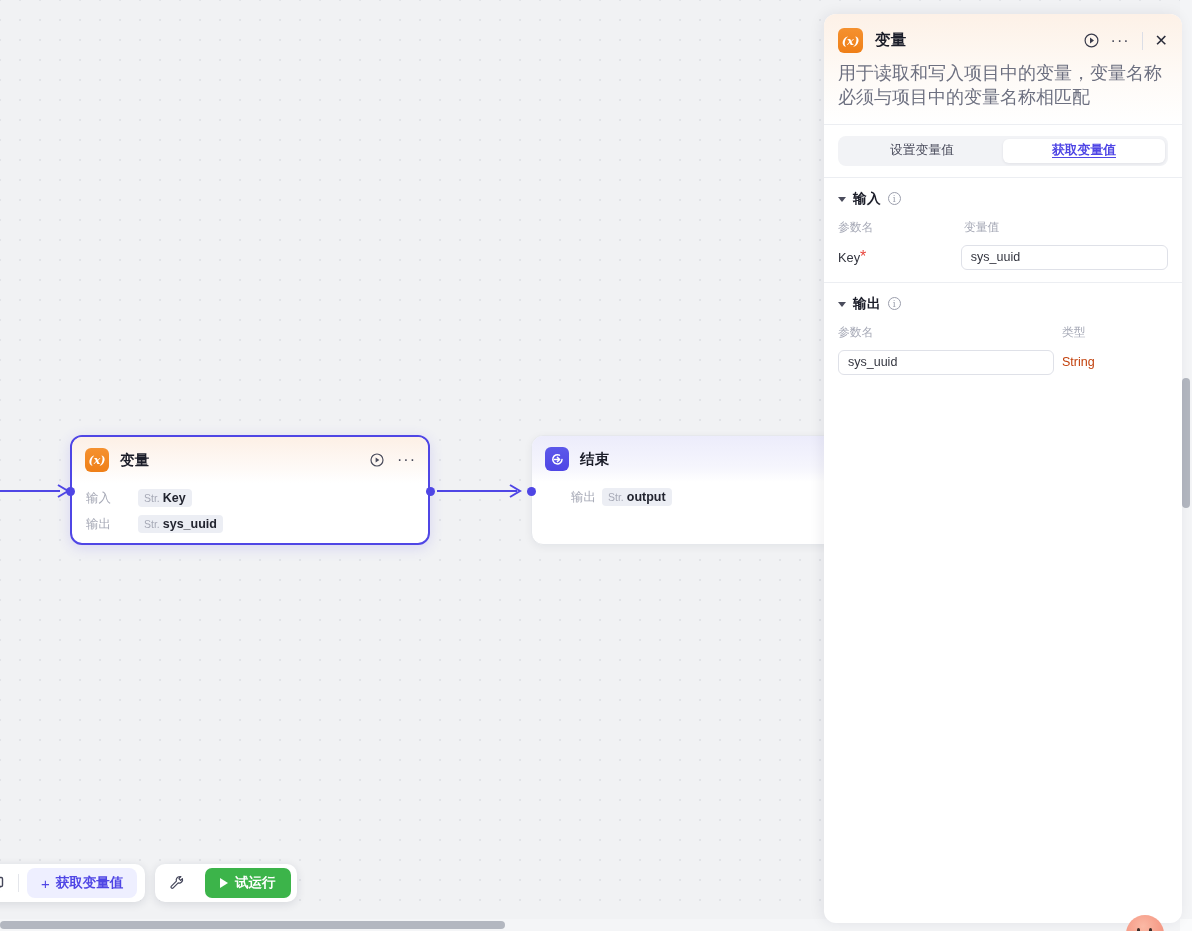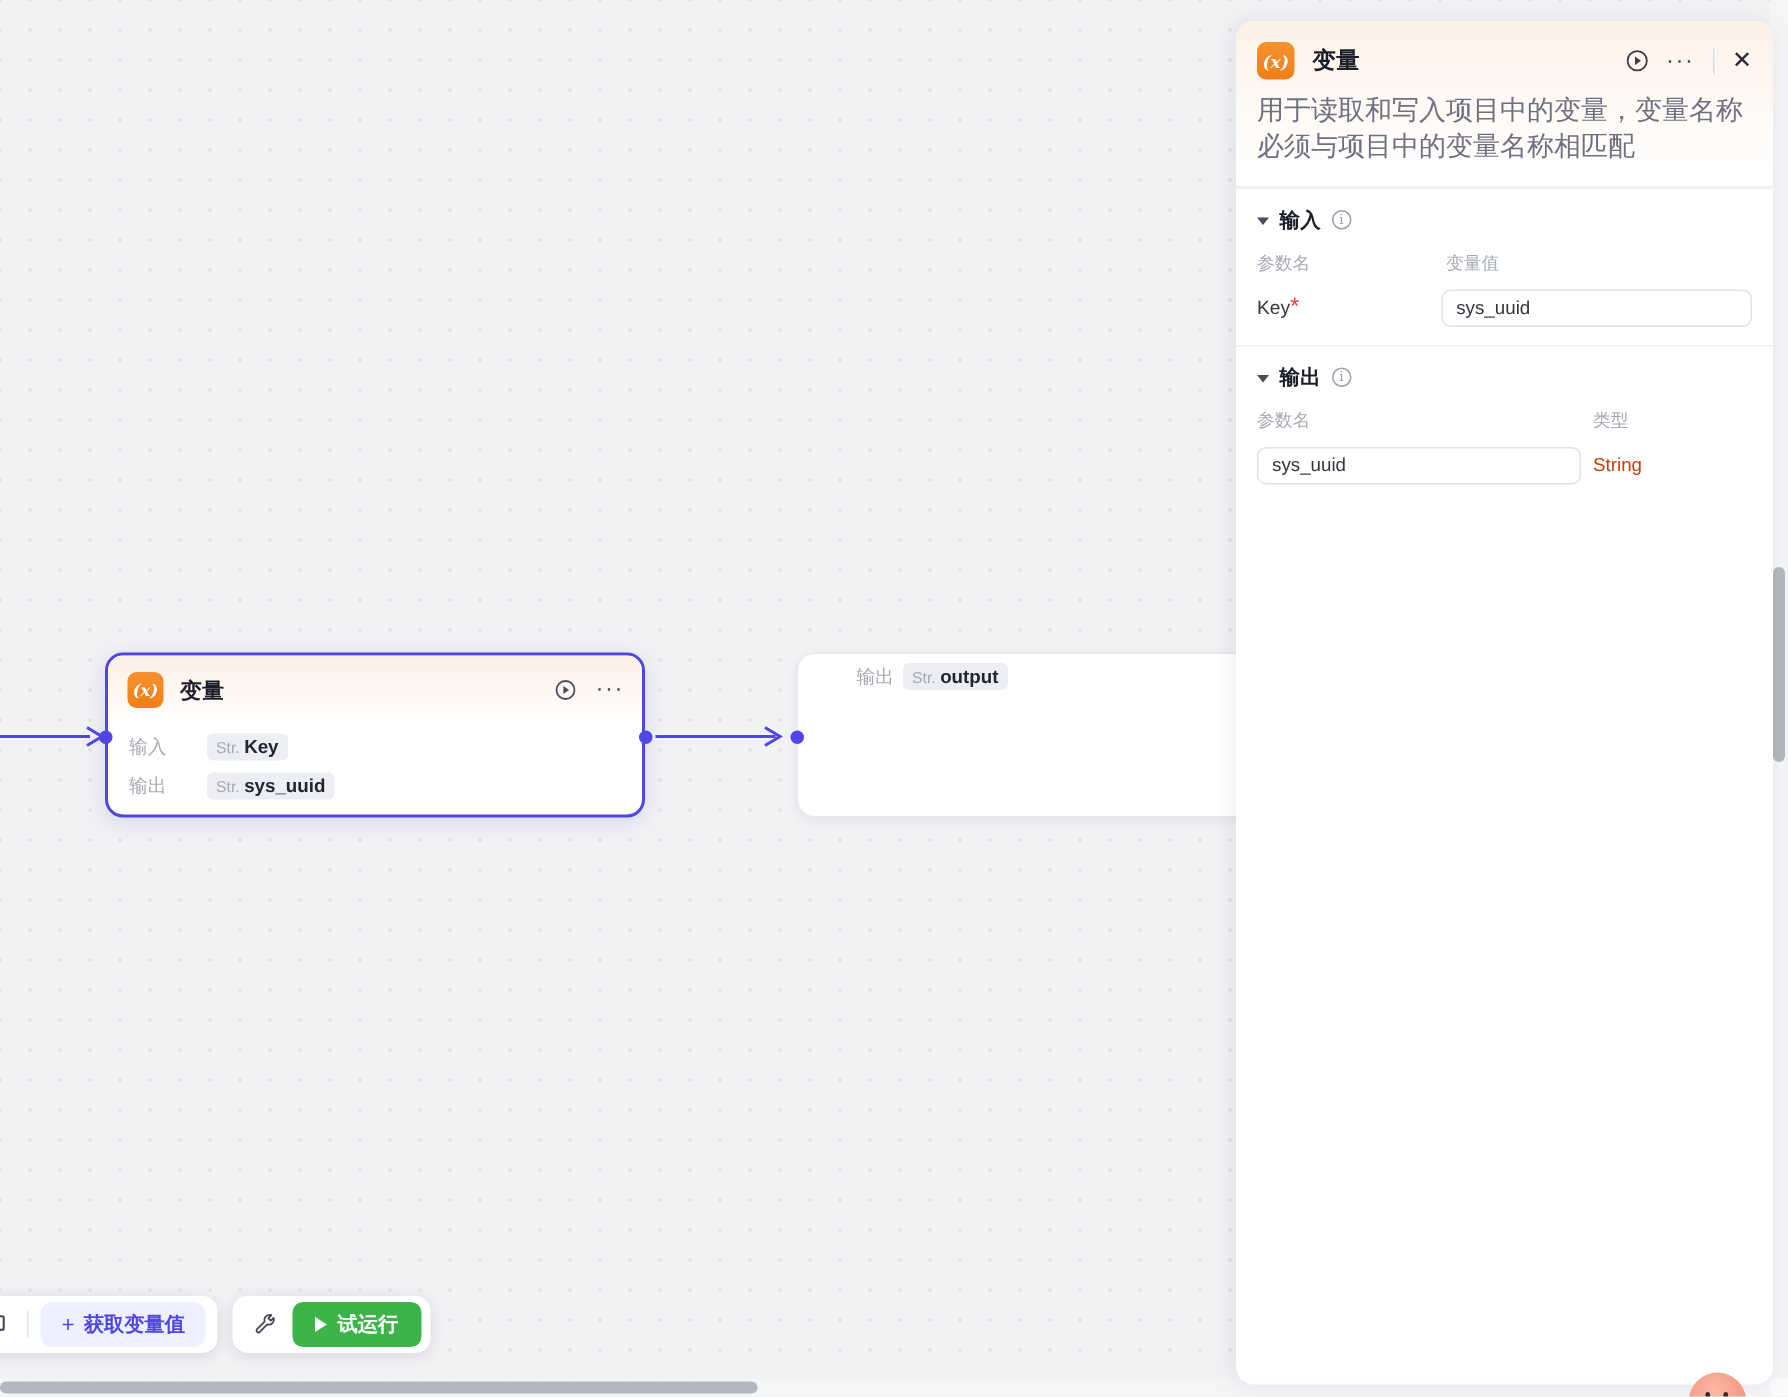--- a/index.html
+++ b/index.html
@@ -81,21 +81,21 @@
 
   
   .toolbar {
     position: absolute; bottom: 17px;
     display: flex; align-items: center;
     background: #fff; border-radius: 10px;
     box-shadow: 0 2px 10px rgba(24,30,55,.12);
     height: 38px; padding: 0 8px;
   }
   #toolbar-left { left: -26px; gap: 8px; }
-  #toolbar-right { left: 155px; gap: 4px; padding-right: 6px; }
+  #toolbar-right { left: 155px; gap: 14px; padding-right: 6px; }
   .tb-icon {
     width: 28px; height: 28px; display: flex; align-items: center; justify-content: center;
     border-radius: 6px; cursor: pointer; color: #4a4c5c;
   }
   .tb-sep { width: 1px; height: 18px; background: #e4e6eb; }
   .add-node-btn {
     display: flex; align-items: center; gap: 6px;
     background: #eeefff; color: #4f46e5;
     border-radius: 8px; height: 30px; padding: 0 14px;
     font-size: 13.5px; font-weight: 600; cursor: pointer; border: none;
@@ -254,20 +254,30 @@
             <span class="ty">Str.</span>
             <span class="nm">sys_uuid</span>
           </span>
         </div>
       </div>
     </div>
     <div class="port" style="left:66px; top:487px;"></div>
     <div class="port" style="left:426px; top:487px;"></div>
 
     <div class="node endnode" style="left:531px; top:435px; width:330px; height:110px;">
+      <div class="node-hdr">
+        <div class="node-icon ic-end">
+          <svg width="15" height="15" viewBox="0 0 15 15">
+            <path d="M9.5 3.2 A4.6 4.6 0 1 0 12 7.5" fill="none" stroke="#fff" stroke-width="1.5" stroke-linecap="round"></path>
+            <path d="M4.4 7.5 L9.4 7.5" stroke="#fff" stroke-width="1.5" stroke-linecap="round"></path>
+            <path d="M7.4 5.4 L9.6 7.5 L7.4 9.6" fill="none" stroke="#fff" stroke-width="1.5" stroke-linecap="round" stroke-linejoin="round"></path>
+          </svg>
+        </div>
+        <div class="node-title">结束</div>
+      </div>
       <div class="node-body">
         <div class="row">
           <span class="row-label wide" style="text-align:right;padding-right:6px;">输出</span>
           <span class="chip">
             <span class="ty">Str.</span>
             <span class="nm">output</span>
           </span>
         </div>
       </div>
     </div>
@@ -323,20 +333,26 @@
           <span class="dots">···</span>
           <span class="vsep"></span>
           <span class="close-x">✕</span>
         </div>
       </div>
       <div class="panel-desc">用于读取和写入项目中的变量，变量名称必须与项目中的变量名称相匹配</div>
     </div>
 
     <div class="panel-sep"></div>
 
+    <div class="seg-wrap">
+      <div class="seg">
+        <div class="seg-item">设置变量值</div>
+        <div class="seg-item active">获取变量值</div>
+      </div>
+    </div>
 
     <div class="panel-sep"></div>
 
     <div class="section">
       <div class="sec-hdr">
         <span class="chev"></span>
         <span class="sec-title">输入</span>
         <span class="info-i">i</span>
       </div>
       <div class="col-heads">

